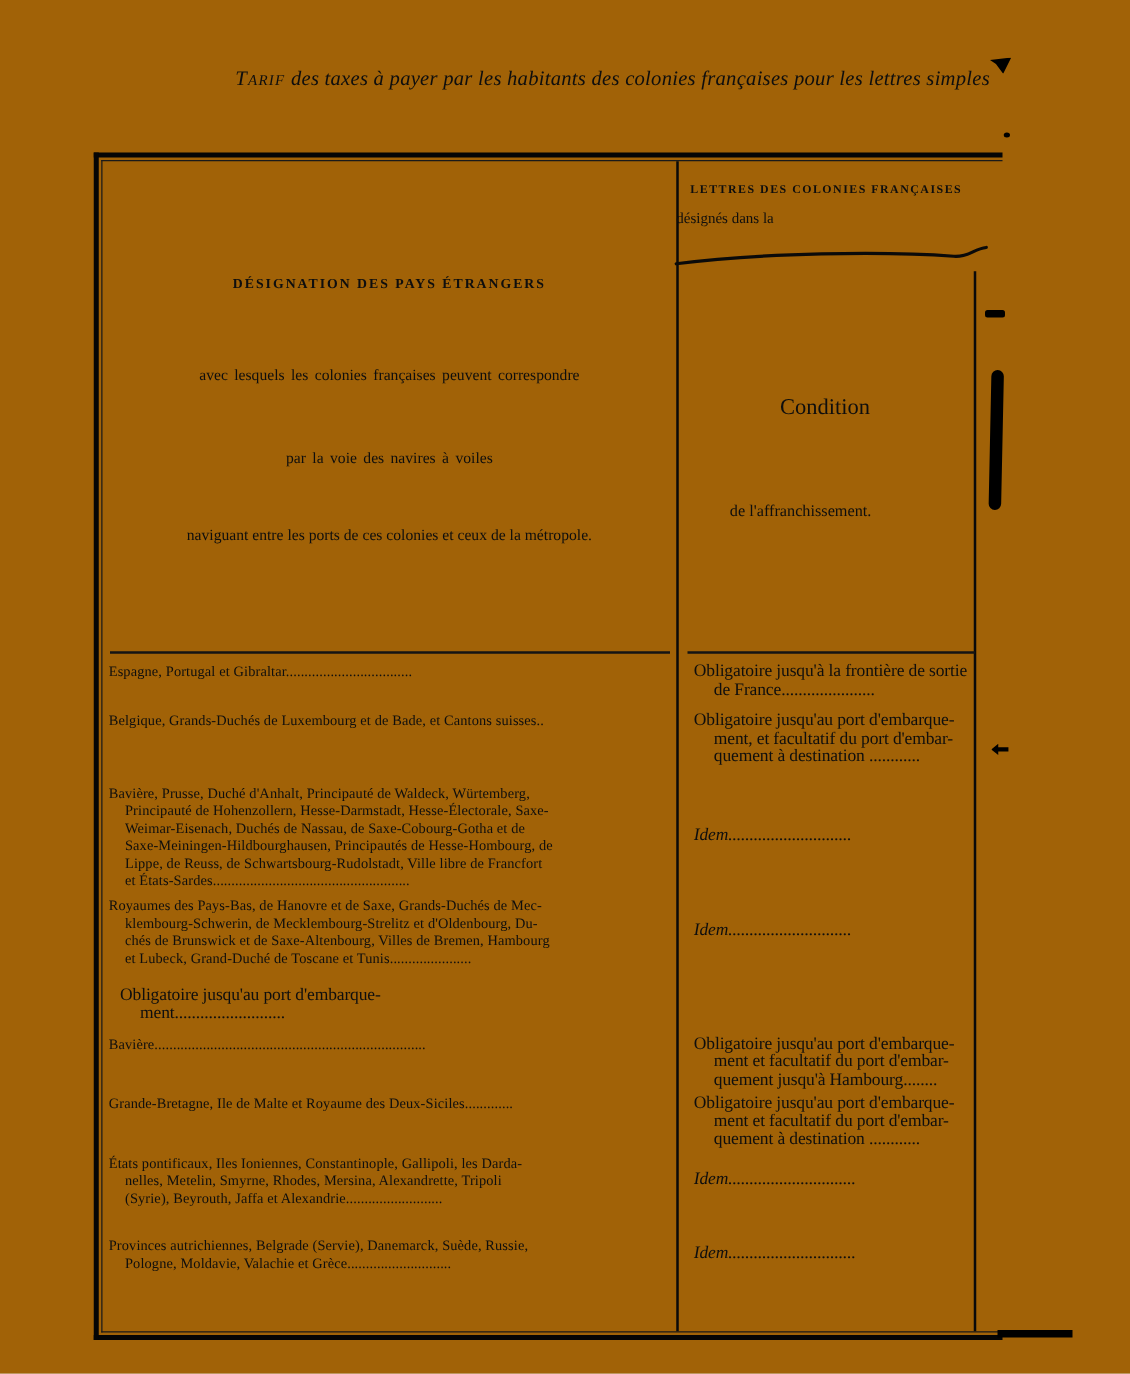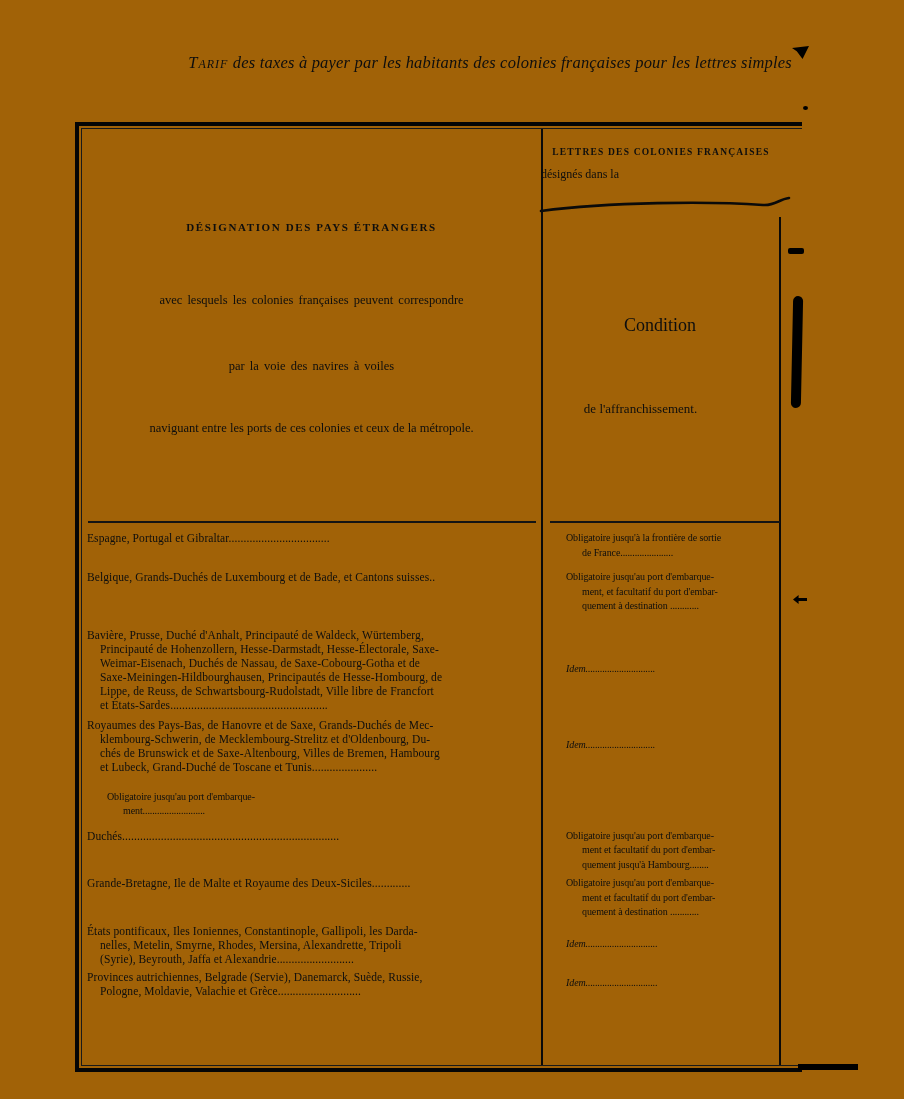--- a/index.html
+++ b/index.html
@@ -43,22 +43,22 @@
   .col2-kicker2{position:absolute;left:459px;top:38px;width:218px;text-align:left;font-size:12px;}
   .col2-curve{position:absolute;left:457px;top:62px;width:260px;height:30px;}
   .col2-title{position:absolute;left:459px;top:186px;width:238px;text-align:center;font-size:18px;}
   .col2-sub{position:absolute;left:459px;top:272px;width:199px;text-align:center;font-size:13px;}
   
   .tbody{position:absolute;left:0;top:402px;width:699px;}
   .row{display:flex;align-items:flex-start;}
   .row.bottom{align-items:center;}
   .country{width:459px;box-sizing:border-box;padding-left:5px;padding-right:3px;
     font-size:11.5px;line-height:14px;letter-spacing:.1px;}
-  .cond{width:236px;box-sizing:border-box;padding-left:25px;padding-right:2px;
-    font-size:10px;line-height:14.5px;letter-spacing:-.1px;}
+  .cond{width:236px;box-sizing:border-box;padding-left:14px;padding-right:2px;
+    font-size:14px;line-height:14.5px;letter-spacing:-.1px;}
   .country div,.cond div{white-space:nowrap;overflow:hidden;}
   .country .cont{padding-left:13px;}
   .cond .cont{padding-left:16px;}
   .cond-idem{font-style:italic;}
   
   .corner-mark{position:absolute;left:792px;top:46px;width:17px;height:13px;background:#000;
     clip-path:polygon(0 15%,100% 0,62% 100%,28% 40%);}
   .ink-dot{position:absolute;left:803px;top:106px;width:5px;height:4px;background:#000;border-radius:50%;}
   .ink-tick{position:absolute;left:788px;top:248px;width:16px;height:6px;background:#000;border-radius:2px;}
   .ink-smudge{position:absolute;left:792px;top:296px;width:10px;height:112px;background:#000;
@@ -151,41 +151,41 @@
 
           <div class="row" style="margin-bottom:10px">
             <div class="cond">
                 <div>Obligatoire jusqu'au port d'embarque-</div>
                 <div class="cont">ment..........................</div>
               </div>
           </div>
 
           <div class="row" style="margin-bottom:4px">
             <div class="country">
-                <div>Duchés.........................................................................</div>
+                <div>Bavière.........................................................................</div>
               </div>
             <div class="cond">
                 <div>Obligatoire jusqu'au port d'embarque-</div>
                 <div class="cont">ment et facultatif du port d'embar-</div>
                 <div class="cont">quement jusqu'à Hambourg........</div>
               </div>
           </div>
 
           <div class="row" style="margin-bottom:4px">
             <div class="country">
                 <div>Grande-Bretagne, Ile de Malte et Royaume des Deux-Siciles.............</div>
               </div>
             <div class="cond">
                 <div>Obligatoire jusqu'au port d'embarque-</div>
                 <div class="cont">ment et facultatif du port d'embar-</div>
                 <div class="cont">quement à destination ............</div>
               </div>
           </div>
 
-          <div class="row bottom" style="margin-bottom:4px">
+          <div class="row bottom" style="margin-bottom:24px">
             <div class="country">
                 <div>États pontificaux, Iles Ioniennes, Constantinople, Gallipoli, les Darda-</div>
                 <div class="cont">nelles, Metelin, Smyrne, Rhodes, Mersina, Alexandrette, Tripoli</div>
                 <div class="cont">(Syrie), Beyrouth, Jaffa et Alexandrie..........................</div>
               </div>
             <div class="cond cond-idem">
                 <div>Idem..............................</div>
               </div>
           </div>
 

